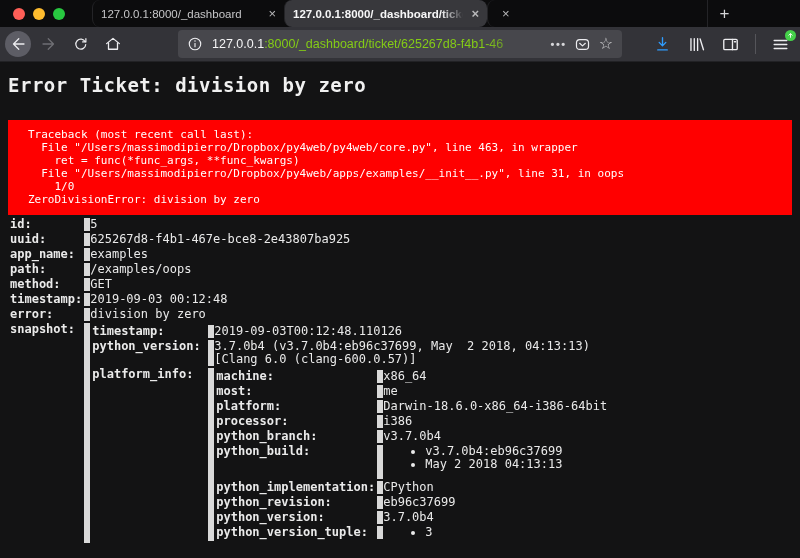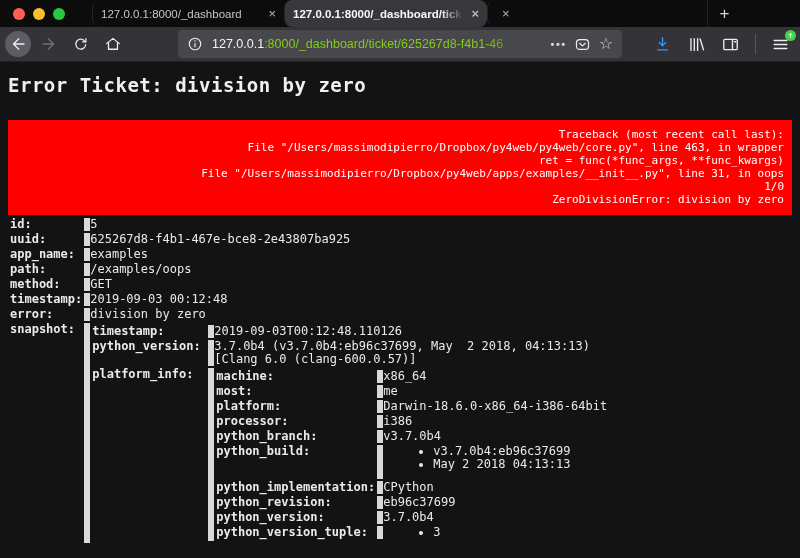--- a/index.html
+++ b/index.html
@@ -52,35 +52,35 @@
   .badge { position:absolute; top:-5px; right:-6px; width:11px; height:11px; border-radius:50%;
            background:#45d14a; display:flex; align-items:center; justify-content:center; }
   .badge svg path { stroke:#fff; stroke-width:2.4; }
 
   
   .content { padding:10px 8px 0; color:#eaeaea; }
   .page-title { font-family:"DejaVu Sans Mono", monospace; font-weight:700; font-size:19px;
                 letter-spacing:0.5px; margin:2px 0 0; color:#f0f0f0; }
   .errbox { margin-top:24px; background:#ff0000; color:#ffffff; padding:9px 8px 9px 20px; }
   .errbox pre { margin:0; font-family:"DejaVu Sans Mono", monospace; font-size:11px;
-                line-height:12.9px; white-space:pre;text-align:right; }
+                line-height:12.9px; white-space:pre; }
 
   table.kv { border-collapse:separate; border-spacing:2px; margin-top:1px;
              font-family:"DejaVu Sans Mono", monospace; font-size:12px; line-height:13px;
              color:#eaeaea; }
   table.kv td { vertical-align:top; padding:0; }
   td.k { font-weight:700; white-space:nowrap; padding-right:8px; }
   td.v, td.vt { border-left:6px solid #d9d9d9; padding-left:8px; }
   td.v { white-space:pre-wrap; }
   td.vt { white-space:normal; }
   table.l1 > tbody > tr > td.k { width:72px; }
   table.l2 > tbody > tr > td.k { width:114px; }
   table.l3 > tbody > tr > td.k { width:152px; }
   td.vt > table.kv { margin-top:0; }
-  td.vt ul { margin:0 0 8px 8px; padding-left:42px; }
+  td.vt ul { margin:0 0 8px 0; padding-left:42px; }
   td.vt ul.last { margin-bottom:0; }
   td.vt li { padding:0; }
 </style>
 </head>
 <body>
 
 <div class="tabbar">
   <div class="lights">
     <span class="light r"></span>
     <span class="light y"></span>

